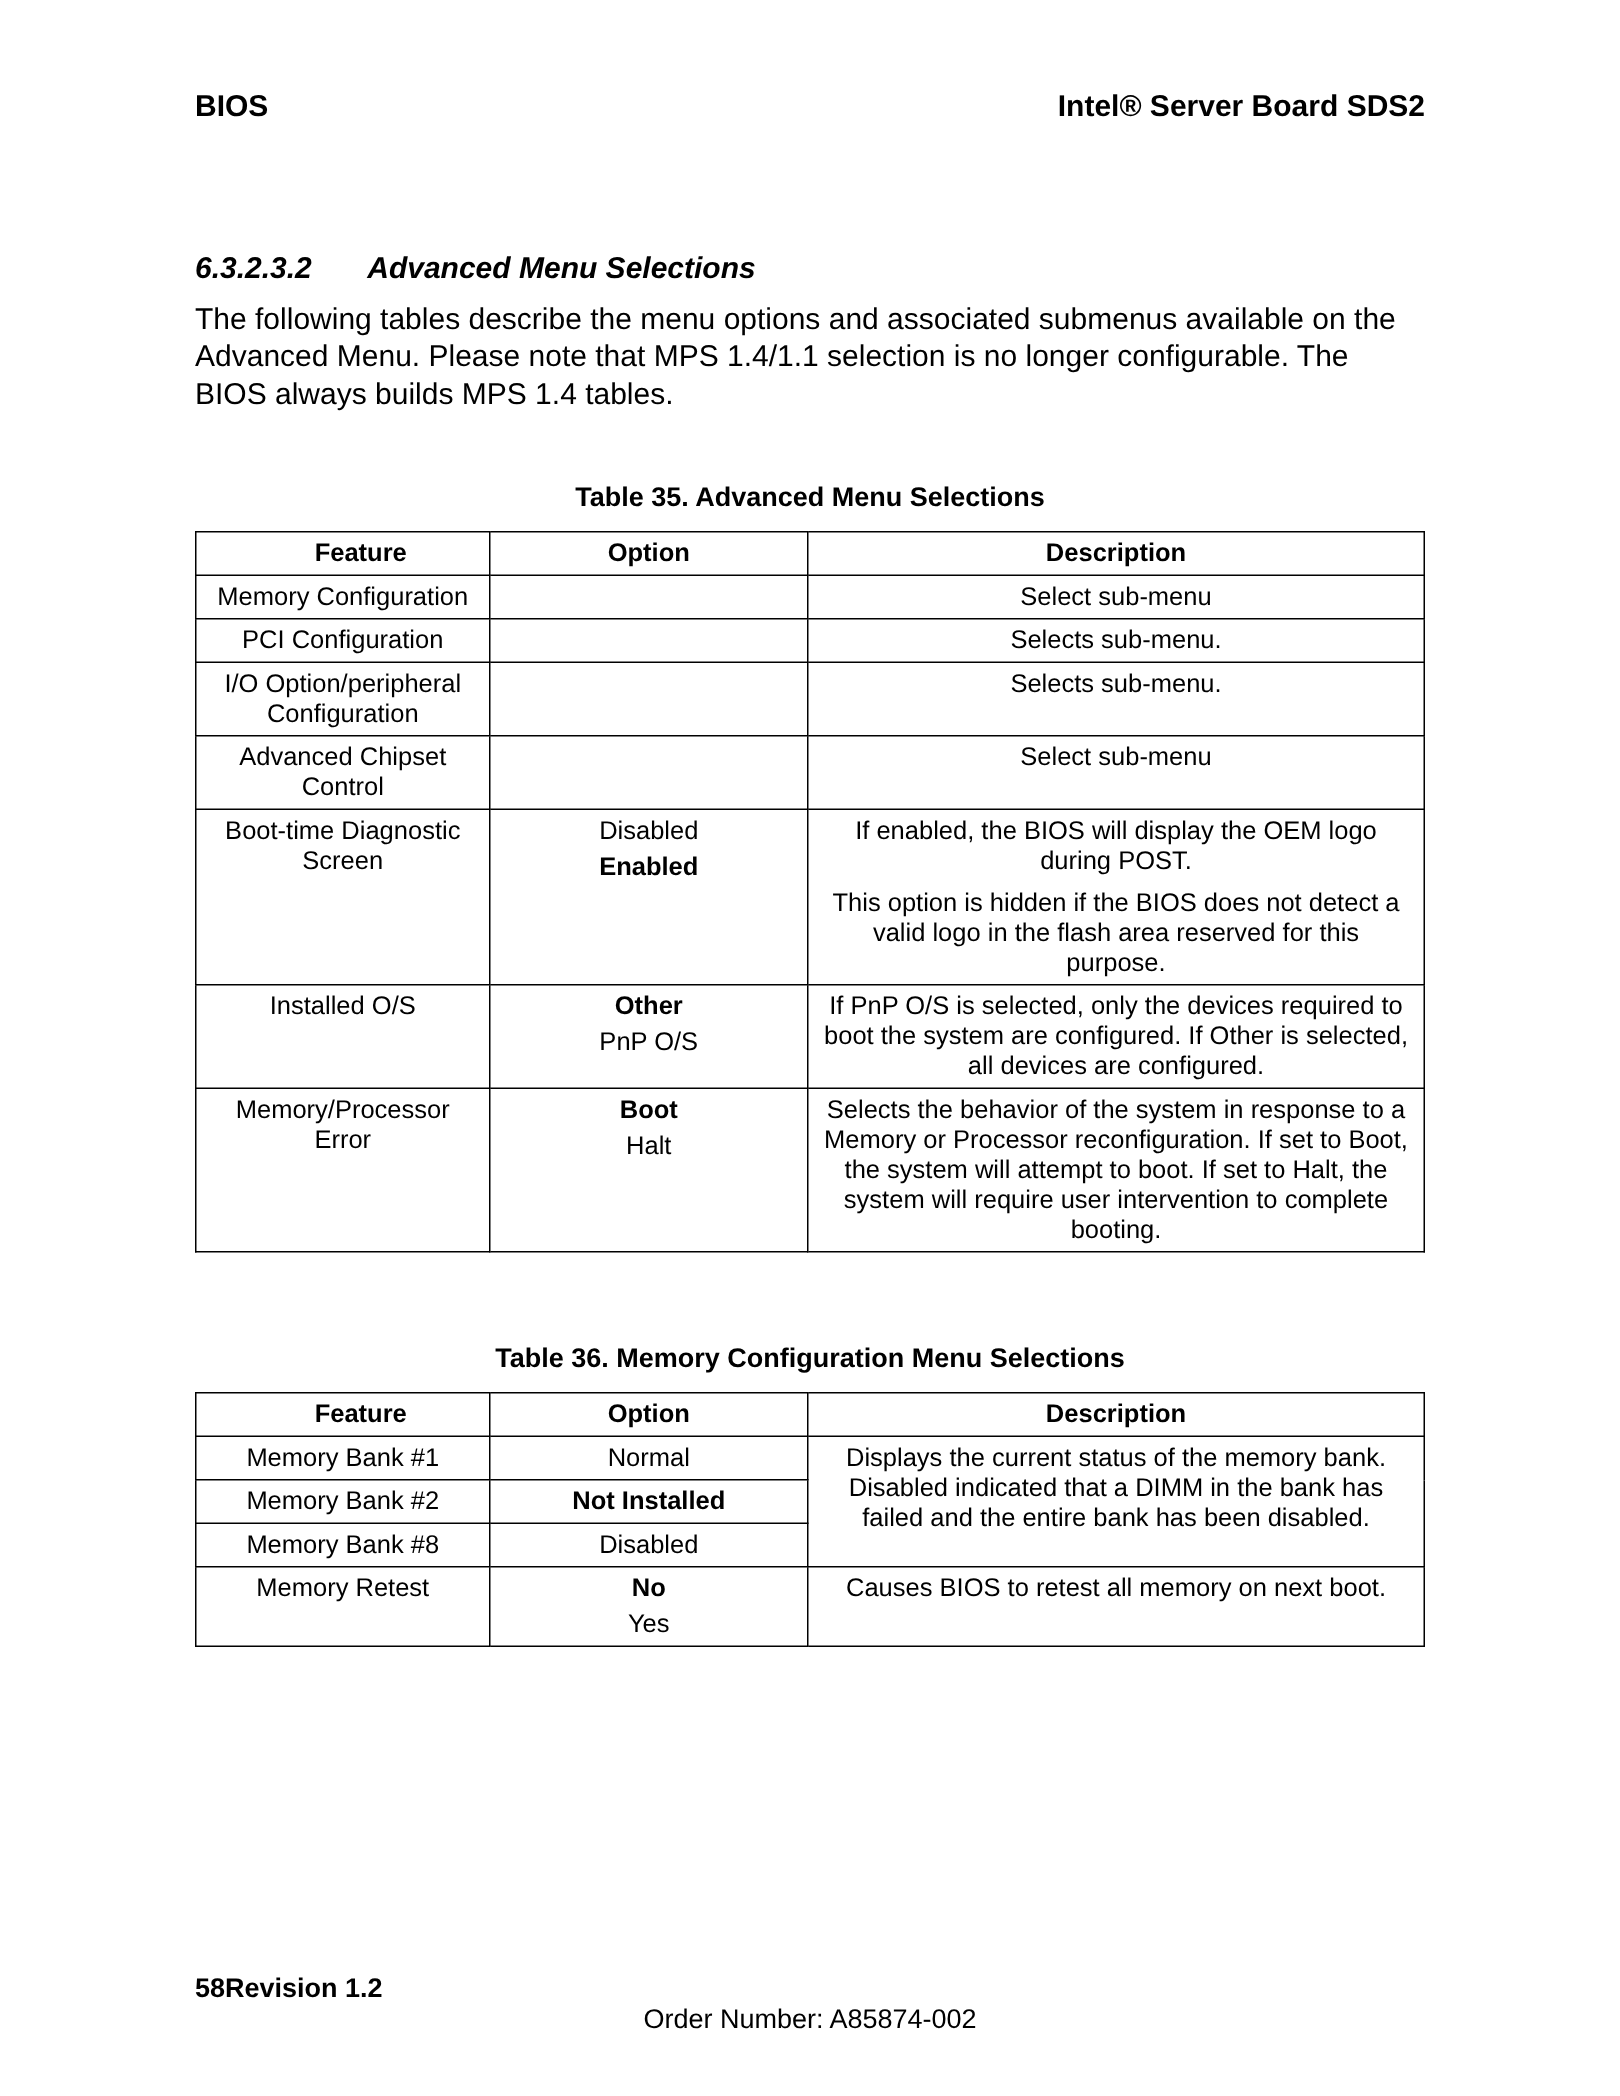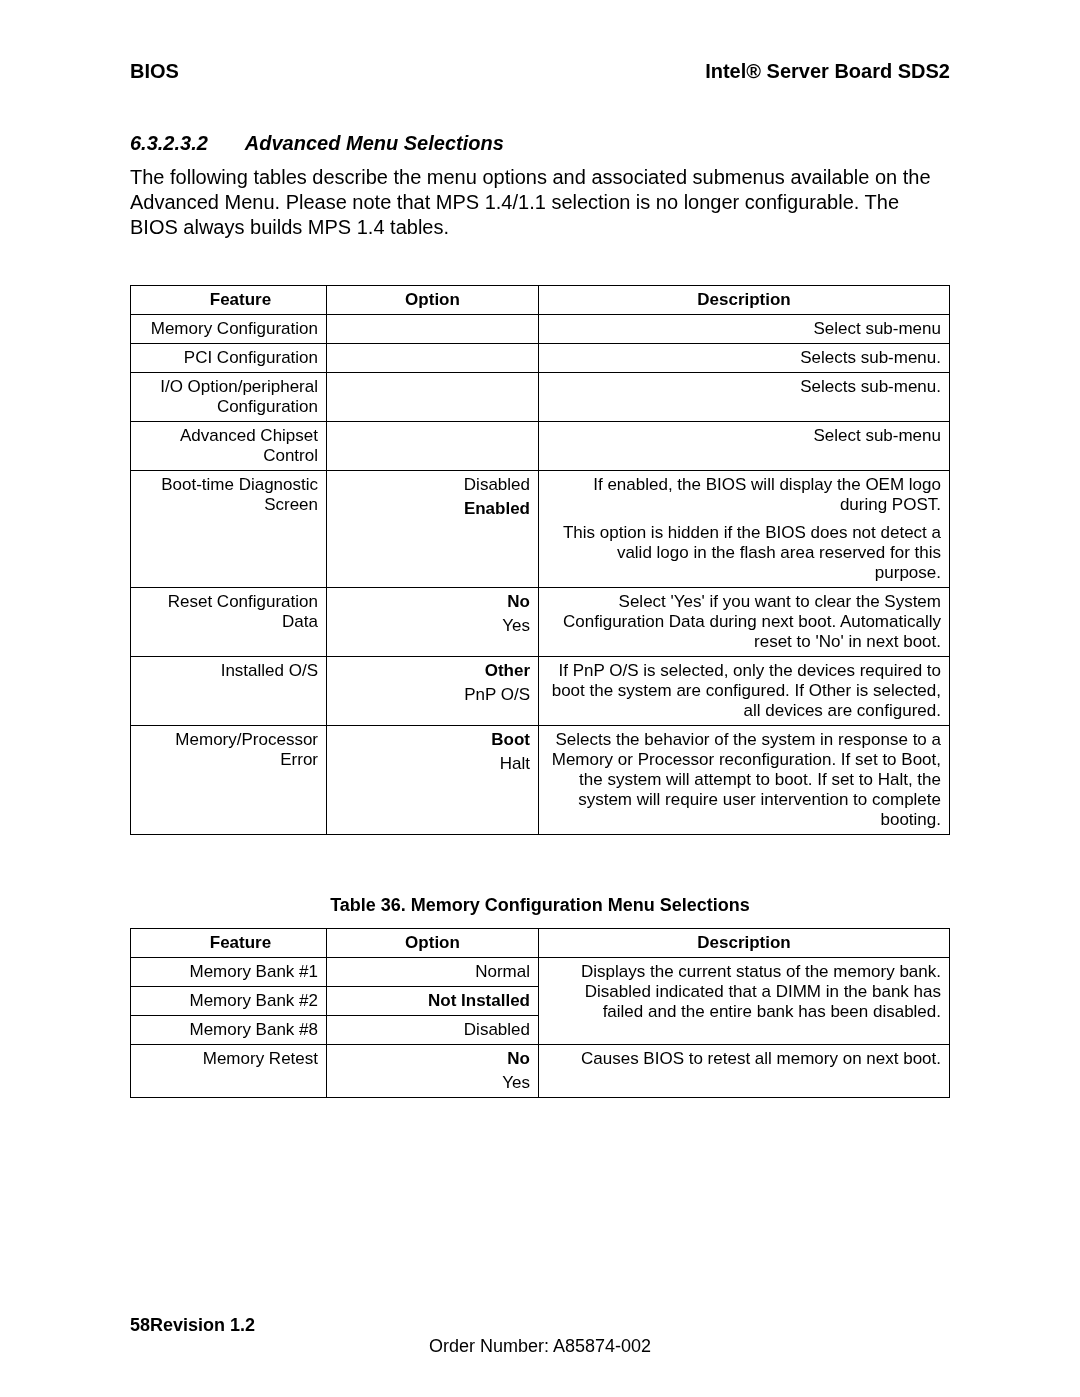--- a/index.html
+++ b/index.html
@@ -27,20 +27,21 @@
   }
   .section-head {
     font-size: 20px;
     font-weight: bold;
     font-style: italic;
     margin-bottom: 10px;
   }
   .section-head .num {
     display: inline-block;
     width: 110px;
+    margin-top: 36px;
   }
   .body-text {
     font-size: 20px;
     line-height: 1.25;
     margin-bottom: 45px;
   }
   .table-caption {
     text-align: center;
     font-weight: bold;
     font-size: 18px;
@@ -48,21 +49,21 @@
   }
   table.menu {
     width: 100%;
     border-collapse: collapse;
     font-size: 17px;
     margin-bottom: 60px;
   }
   table.menu th, table.menu td {
     border: 1px solid #000;
     padding: 4px 8px;
-    text-align: right;
+    text-align: center;
     vertical-align: top;
   }
   table.menu th {
     font-weight: bold;
     text-align: center;
   }
   table.menu th.col-feat { width: 155px; padding-left: 32px; }
   table.menu th.col-opt  { width: 195px; }
   .opt-bold { font-weight: bold; }
   .footer {
@@ -99,20 +100,21 @@
     <span>Intel® Server Board SDS2</span>
   </div>
 
   <div class="section-head">
     <span class="num">6.3.2.3.2</span>
     <span>Advanced Menu Selections</span>
   </div>
 
   <div class="body-text">The following tables describe the menu options and associated submenus available on the Advanced Menu. Please note that MPS 1.4/1.1 selection is no longer configurable. The BIOS always builds MPS 1.4 tables.</div>
 
+  <div class="table-caption">Table 35. Advanced Menu Selections</div>
 
   <table class="menu">
     <thead>
       <tr>
         <th class="col-feat">Feature</th>
         <th class="col-opt">Option</th>
         <th>Description</th>
       </tr>
     </thead>
     <tbody id="t35-body">
@@ -149,30 +151,20 @@
           <td>
             <span class="opt-line">Disabled</span>
             <span class="opt-line opt-bold">Enabled</span>
           </td>
           <td>
             <div class="desc-para">If enabled, the BIOS will display the OEM logo during POST.</div>
             <div class="desc-para">This option is hidden if the BIOS does not detect a valid logo in the flash area reserved for this purpose.</div>
           </td>
         </tr>
         <tr>
-          <td>Reset Configuration Data</td>
-          <td>
-            <span class="opt-line opt-bold">No</span>
-            <span class="opt-line">Yes</span>
-          </td>
-          <td>
-            <div class="desc-para">Select 'Yes' if you want to clear the System Configuration Data during next boot. Automatically reset to 'No' in next boot.</div>
-          </td>
-        </tr>
-        <tr>
           <td>Installed O/S</td>
           <td>
             <span class="opt-line opt-bold">Other</span>
             <span class="opt-line">PnP O/S</span>
           </td>
           <td>
             <div class="desc-para">If PnP O/S is selected, only the devices required to boot the system are configured. If Other is selected, all devices are configured.</div>
           </td>
         </tr>
         <tr>

